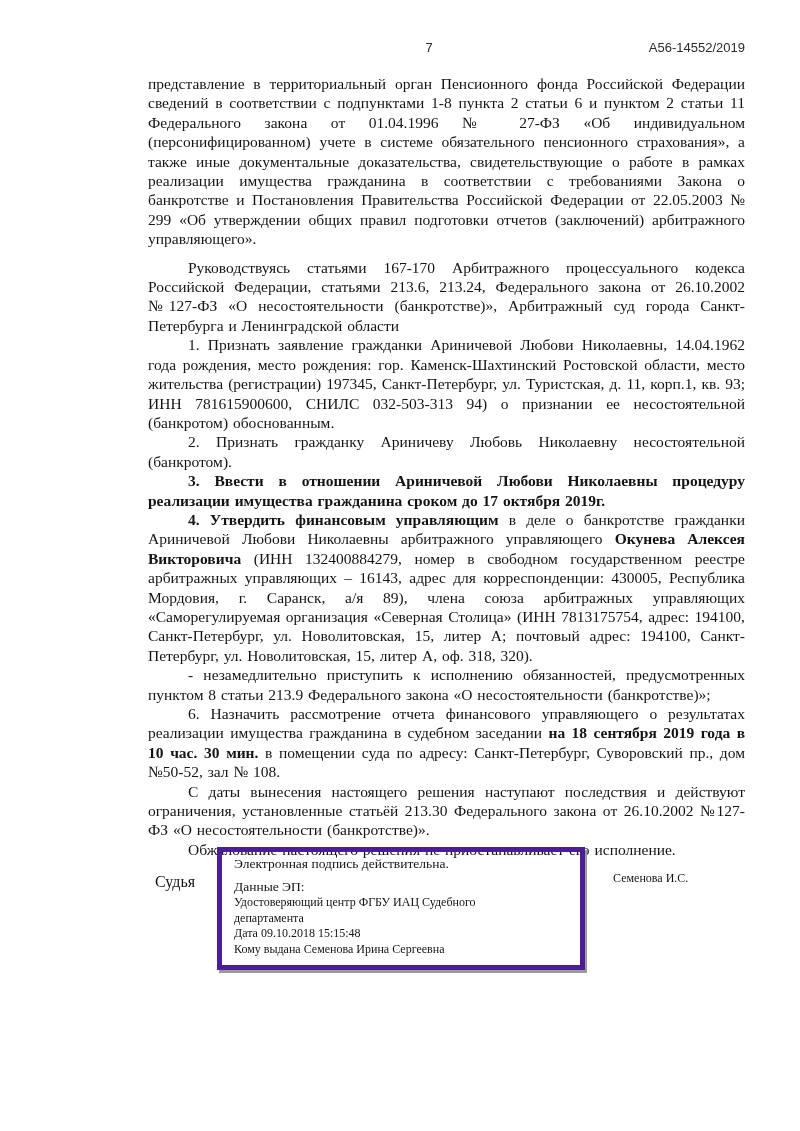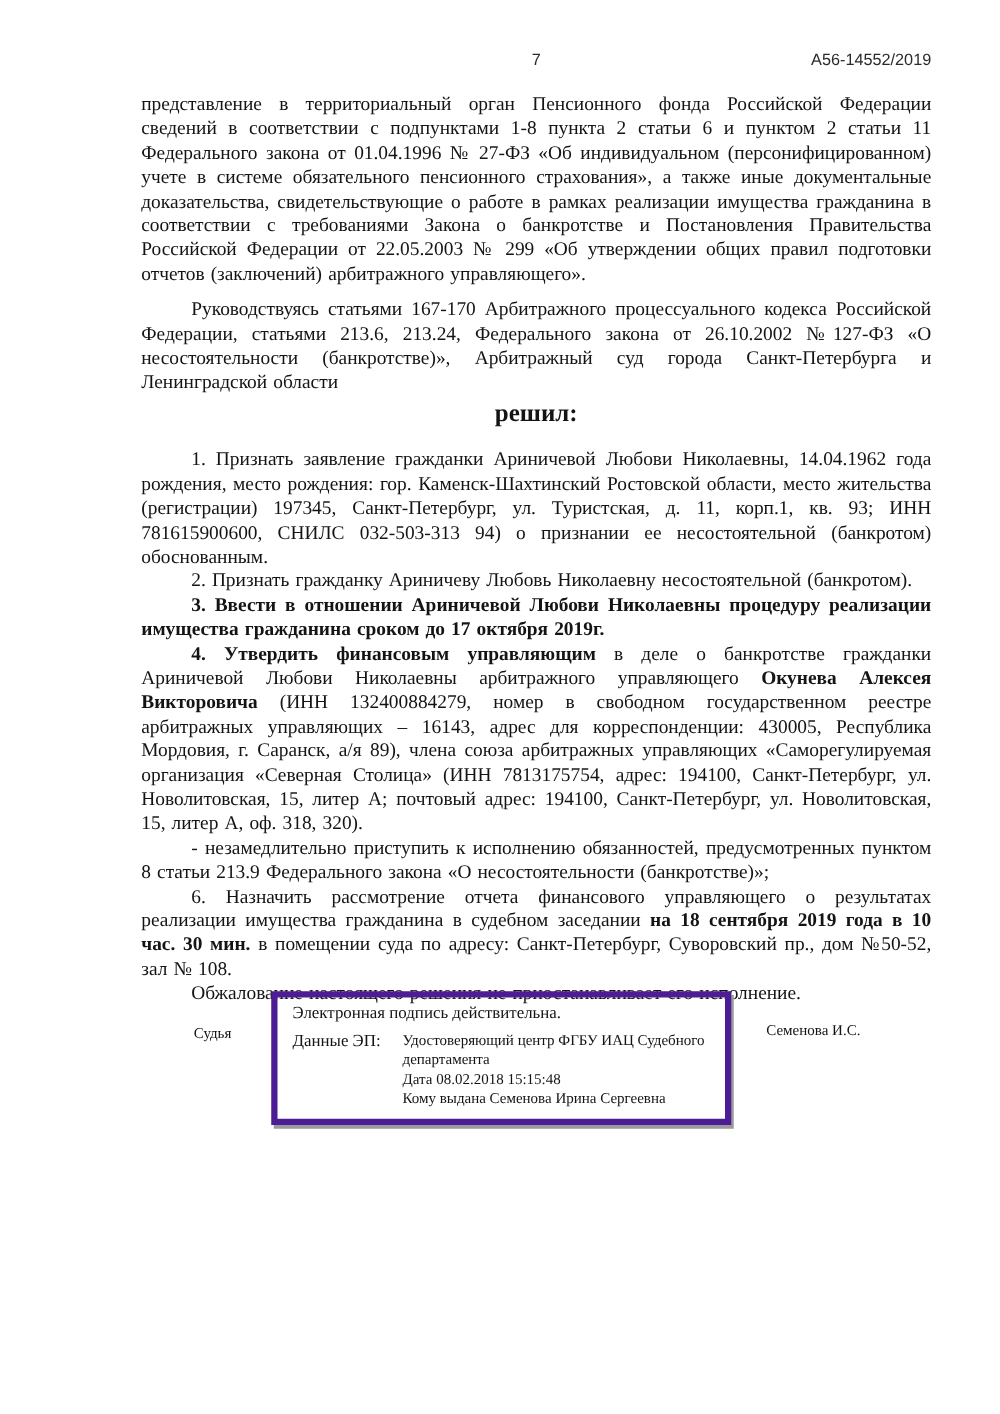--- a/index.html
+++ b/index.html
@@ -30,20 +30,21 @@
   .case-number {
     position: absolute;
     right: 0;
     top: 2px;
   }
   .body-text {
     font-size: 15.5px;
     line-height: 19.4px;
     text-align: justify;
     word-spacing: 1px;
+    margin-left: 35px;
   }
   .para { margin: 0; text-indent: 40px; }
   .para.noindent { text-indent: 0; }
   .para.gap-before { margin-top: 9px; }
   .para.heading {
     text-align: center;
     text-indent: 0;
     font-weight: bold;
     font-size: 20px;
     margin: 6px 0 17px 0;
@@ -53,33 +54,33 @@
   .footer {
     position: relative;
     display: flex;
     align-items: flex-start;
     margin-top: -12px;
   }
   .judge-label {
     flex: none;
     width: 62px;
     padding: 26px 0 0 42px;
-    font-size: 12px;
+    font-size: 16px;
   }
   .stamp {
     flex: none;
     width: 368px;
     box-sizing: border-box;
     border: 5px solid #4c1d95;
     box-shadow: 2px 3px 0 #9b9b9b;
     background: transparent;
     padding: 4px 8px 8px 12px;
   }
   .stamp-validity { font-size: 13.5px; margin-bottom: 7px; }
-  .stamp-row { display: flex; }
+  .stamp-row { display: flex; flex-direction: column; }
   .stamp-label { flex: none; width: 88px; font-size: 13.5px; }
   .stamp-lines { font-size: 12px; line-height: 15.5px; max-width: 250px; }
   .judge-name {
     flex: none;
     padding: 24px 0 0 28px;
     font-size: 12px;
     white-space: nowrap;
   }
 </style>
 </head>
@@ -88,39 +89,39 @@
 <div class="page">
 
   <div class="header">
     <span class="page-number">7</span>
     <span class="case-number">А56-14552/2019</span>
   </div>
 
   <div class="body-text">
       <p class="para noindent"><span>представление в территориальный орган Пенсионного фонда Российской Федерации сведений в соответствии с подпунктами 1-8 пункта 2 статьи 6 и пунктом 2 статьи 11 Федерального закона от 01.04.1996 № 27-ФЗ «Об индивидуальном (персонифицированном) учете в системе обязательного пенсионного страхования», а также иные документальные доказательства, свидетельствующие о работе в рамках реализации имущества гражданина в соответствии с требованиями Закона о банкротстве и Постановления Правительства Российской Федерации от 22.05.2003 № 299 «Об утверждении общих правил подготовки отчетов (заключений) арбитражного управляющего».</span></p>
       <p class="para gap-before"><span>Руководствуясь статьями 167-170 Арбитражного процессуального кодекса Российской Федерации, статьями 213.6, 213.24, Федерального закона от 26.10.2002 №127-ФЗ «О несостоятельности (банкротстве)», Арбитражный суд города Санкт-Петербурга и Ленинградской области</span></p>
-      <p class="para heading"><span class="b">решил:</span></p>
       <p class="para"><span>1.  Признать заявление гражданки Ариничевой Любови Николаевны, 14.04.1962 года рождения, место рождения: гор. Каменск-Шахтинский Ростовской области,  место жительства (регистрации) 197345, Санкт-Петербург, ул. Туристская, д. 11, корп.1, кв. 93; ИНН 781615900600, СНИЛС 032-503-313 94)  о признании ее несостоятельной (банкротом) обоснованным.</span></p>
       <p class="para"><span>2. Признать гражданку Ариничеву Любовь Николаевну несостоятельной (банкротом).</span></p>
       <p class="para"><span class="b">3. Ввести в отношении Ариничевой Любови Николаевны процедуру реализации имущества гражданина сроком до 17 октября 2019г.</span></p>
       <p class="para"><span class="b">4. Утвердить финансовым управляющим</span><span> в деле о банкротстве гражданки Ариничевой Любови Николаевны арбитражного управляющего </span><span class="b">Окунева Алексея Викторовича</span><span> (ИНН 132400884279, номер в свободном государственном реестре арбитражных управляющих – 16143, адрес для корреспонденции: 430005, Республика Мордовия, г. Саранск, а/я 89), члена союза арбитражных управляющих «Саморегулируемая организация «Северная Столица» (ИНН 7813175754, адрес: 194100, Санкт-Петербург, ул. Новолитовская, 15, литер А; почтовый адрес: 194100, Санкт-Петербург, ул. Новолитовская, 15, литер А, оф. 318, 320).</span></p>
       <p class="para"><span>- незамедлительно приступить к исполнению обязанностей, предусмотренных пунктом 8 статьи 213.9 Федерального закона «О несостоятельности (банкротстве)»;</span></p>
       <p class="para"><span>6. Назначить рассмотрение отчета финансового управляющего о результатах реализации имущества гражданина в судебном заседании </span><span class="b">на 18 сентября 2019 года в 10 час. 30 мин.</span><span> в помещении суда по адресу: Санкт-Петербург, Суворовский пр., дом №50-52, зал № 108.</span></p>
+      <p class="para"><span>С даты вынесения настоящего решения наступают последствия и действуют ограничения, установленные статьёй 213.30 Федерального закона от 26.10.2002 №127-ФЗ «О несостоятельности (банкротстве)».</span></p>
       <p class="para"><span>Обжалование настоящего решения не приостанавливает его исполнение.</span></p>
     </div>
 
   <div class="footer">
     <div class="judge-label">Судья</div>
     <div class="stamp">
       <div class="stamp-validity">Электронная подпись действительна.</div>
       <div class="stamp-row">
         <div class="stamp-label">Данные ЭП:</div>
         <div class="stamp-lines">
             <div>Удостоверяющий центр ФГБУ ИАЦ Судебного департамента</div>
-            <div>Дата 08.02.2018 15:15:48</div>
+            <div>Дата 09.10.2018 15:15:48</div>
             <div>Кому выдана Семенова Ирина Сергеевна</div>
           </div>
       </div>
     </div>
     <div class="judge-name">Семенова И.С.</div>
   </div>
 
 </div>
 
 </body></html>

